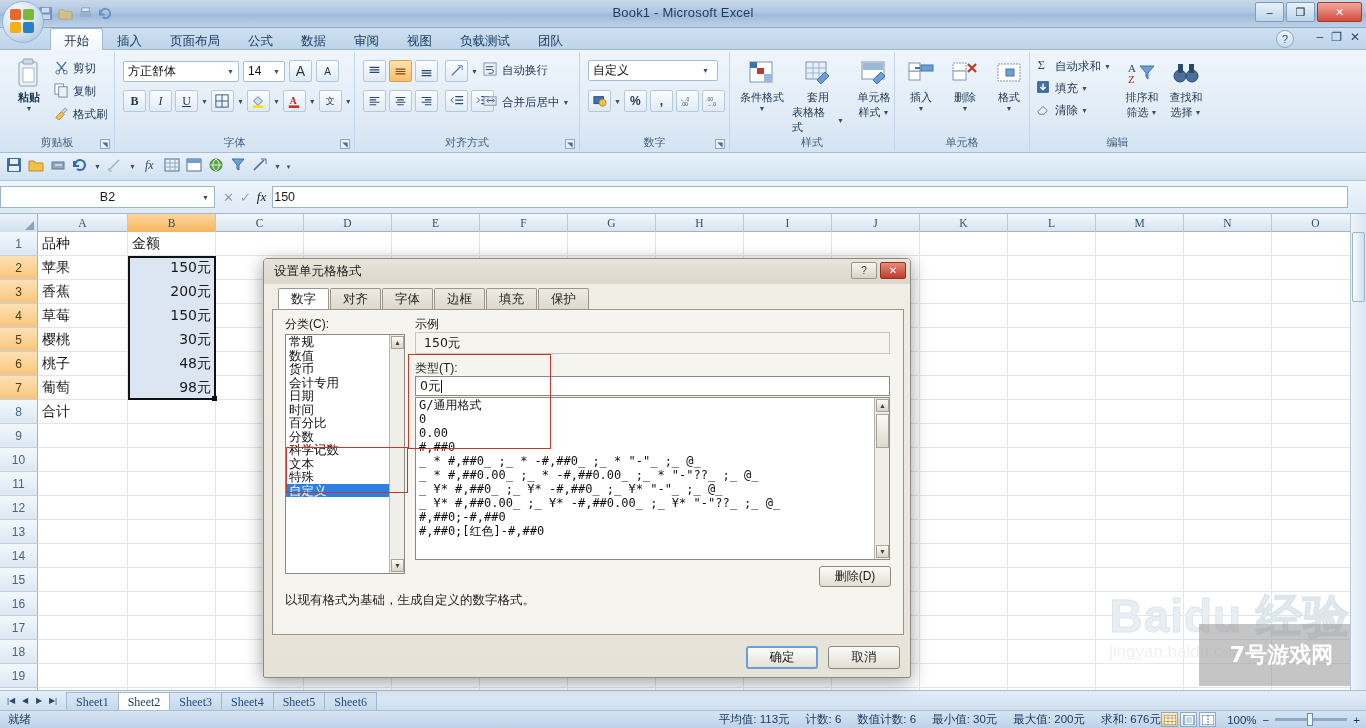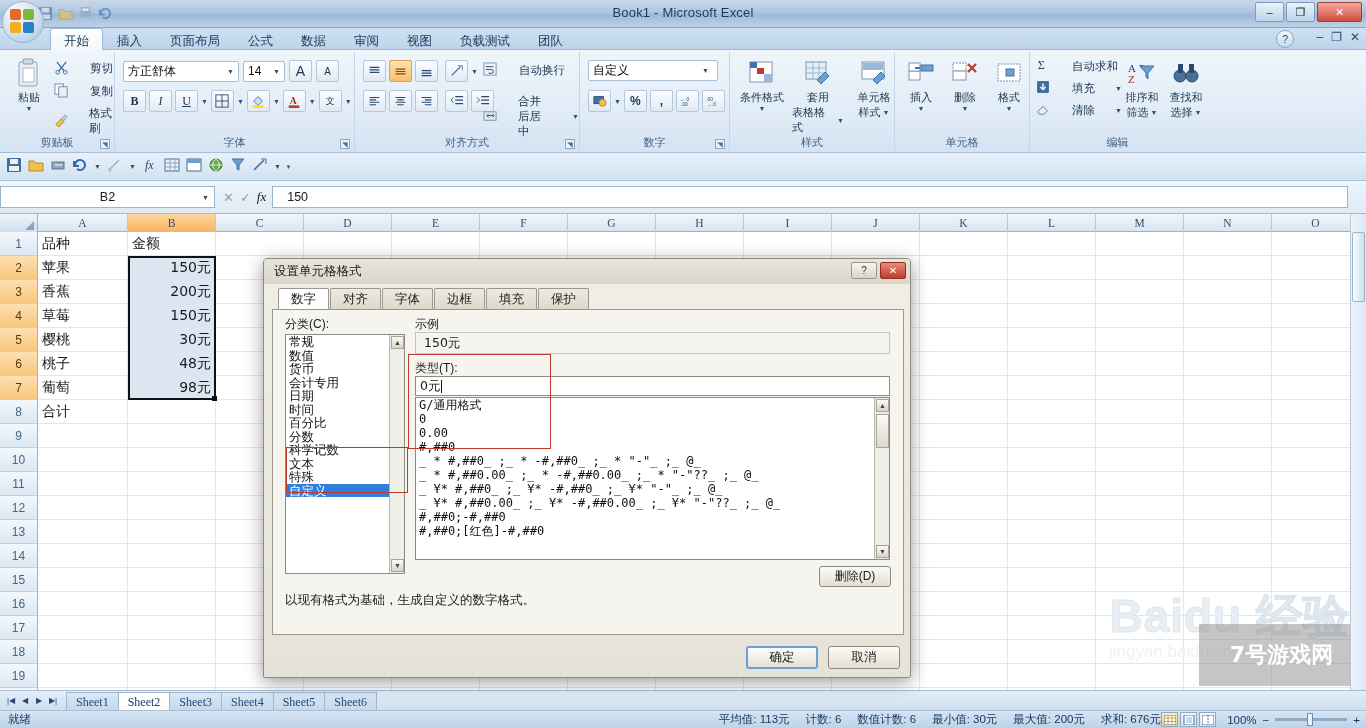--- a/index.html
+++ b/index.html
@@ -75,21 +75,21 @@
     position:absolute; top:2px; height:99px;
     border-right:1px solid #c3d5e8;
   }
   .group-title{
     position:absolute; bottom:1px; left:0; width:100%; text-align:center;
     font-size:11px; color:#41607f;
   }
   .dlg-launch{ position:absolute; bottom:2px; right:4px; width:10px;height:10px;
     border:1px solid #8fa9c2; background:#e7f0f9; font-size:7px; color:#4a6e92; text-align:center;line-height:9px;}
 
-  .btn{ display:flex; align-items:center; gap:20px; font-size:11.5px; color:#1b3550; cursor:default;}
+  .btn{ display:flex; align-items:center; gap:3px; font-size:11.5px; color:#1b3550; cursor:default;}
   .mini-ico{ width:16px;height:16px; display:inline-block; position:relative;}
 
   .bigbtn{ display:flex; flex-direction:column; align-items:center; width:52px; font-size:11px; color:#1b3550;}
   .bigbtn .glyph{ width:32px;height:32px; display:flex;align-items:center;justify-content:center;}
 
   .ctl{ border:1px solid #a8bed3; background:#fff; height:21px; display:flex; align-items:center;
         padding:0 4px; font-size:12px; color:#111; border-radius:2px;}
   .sqbtn{ width:23px;height:22px;border:1px solid transparent; display:flex;align-items:center;justify-content:center;
           font-size:12px; color:#1b3550; background:linear-gradient(to bottom,#fbfdff,#dfeaf5); border-color:#b5c8da; border-radius:2px;}
   .cara{ font-size:7px; color:#33506e; }
@@ -108,21 +108,21 @@
   }
   #namebox{
     width:215px; height:22px; margin-left:0; background:#fff;
     border:1px solid #9db5cb; display:flex; align-items:center; justify-content:center;
     font-size:12.5px; position:relative;
   }
   #namebox .arrow{ position:absolute; right:5px; font-size:7px; color:#2c4a68; }
   #fxgroup{ display:flex; align-items:center; gap:6px; margin-left:8px; }
   #formula-input{
     flex:1; height:22px; margin:0 18px 0 6px; background:#fff; border:1px solid #9db5cb;
-    display:flex; align-items:center; padding-left:14px; font-size:12.5px;
+    display:flex; align-items:center; padding-left:1px; font-size:12.5px;
   }
 
   
   #grid{ position:absolute; left:0; top:214px; width:1366px; height:476px; background:#fff; overflow:hidden;}
   #colhdr{ position:absolute; left:0; top:0; height:18px; width:1366px;
            background:linear-gradient(to bottom,#f2f7fc,#d8e5f1); border-bottom:1px solid #9fb4c9; display:flex;}
   #corner{ width:38px; height:18px; border-right:1px solid #9fb4c9; background:linear-gradient(to bottom,#eef4fa,#cfdfee); position:relative;}
   #corner:after{ content:""; position:absolute; right:3px; bottom:2px; border-style:solid;
                  border-width:0 0 9px 9px; border-color:transparent transparent #8ba2b8 transparent;}
   .ch{ height:18px; border-right:1px solid #b9c9d9; display:flex;align-items:center;justify-content:center;
@@ -312,21 +312,21 @@
   <div id="winmini">
     <span>–</span>
     <span>❐</span>
     <span>✕</span>
   </div>
 </div>
 
 <div id="ribbon">
 
   <div class="group" style="left:0; width:115px;">
-    <div style="position:absolute;left:6px;top:6px;width:46px;">
+    <div style="position:absolute;left:6px;top:6px;width:46px;font-weight:bold;">
       <div class="bigbtn" style="width:46px;">
         <span class="glyph">
           <svg width="30" height="32" viewBox="0 0 30 32">
               <rect x="5" y="4" width="18" height="24" rx="2" fill="#e9eff5" stroke="#8fa2b5"></rect>
               <rect x="9" y="1" width="10" height="5" rx="1" fill="#cfd9e3" stroke="#8fa2b5"></rect>
               <rect x="9" y="10" width="11" height="14" fill="#fff" stroke="#a8b8c7"></rect>
             </svg>
         </span>
         <span>粘贴</span>
         <span class="cara">▼</span>

